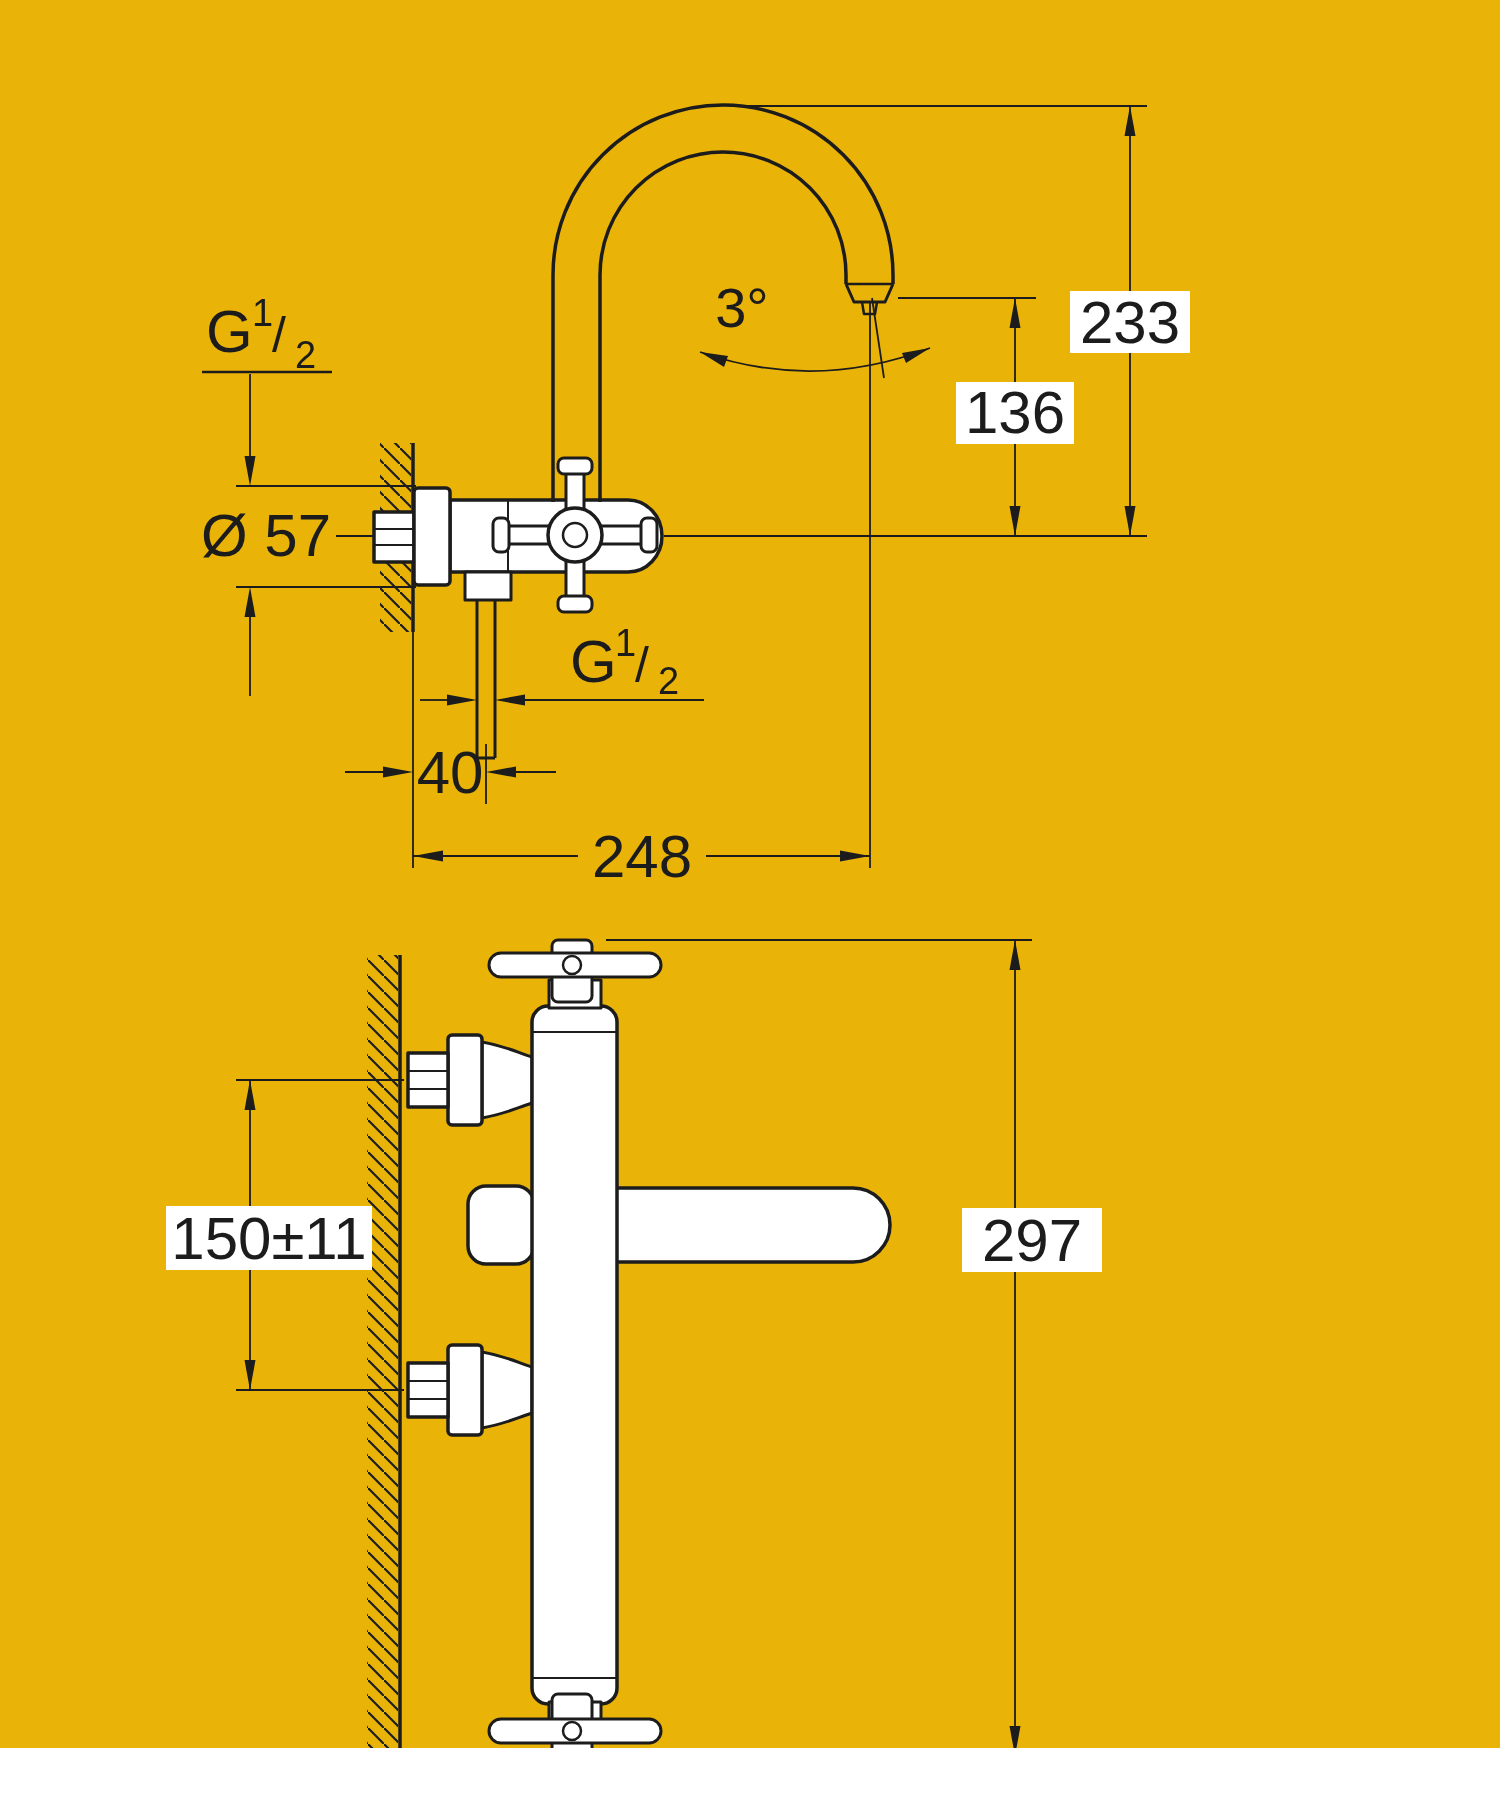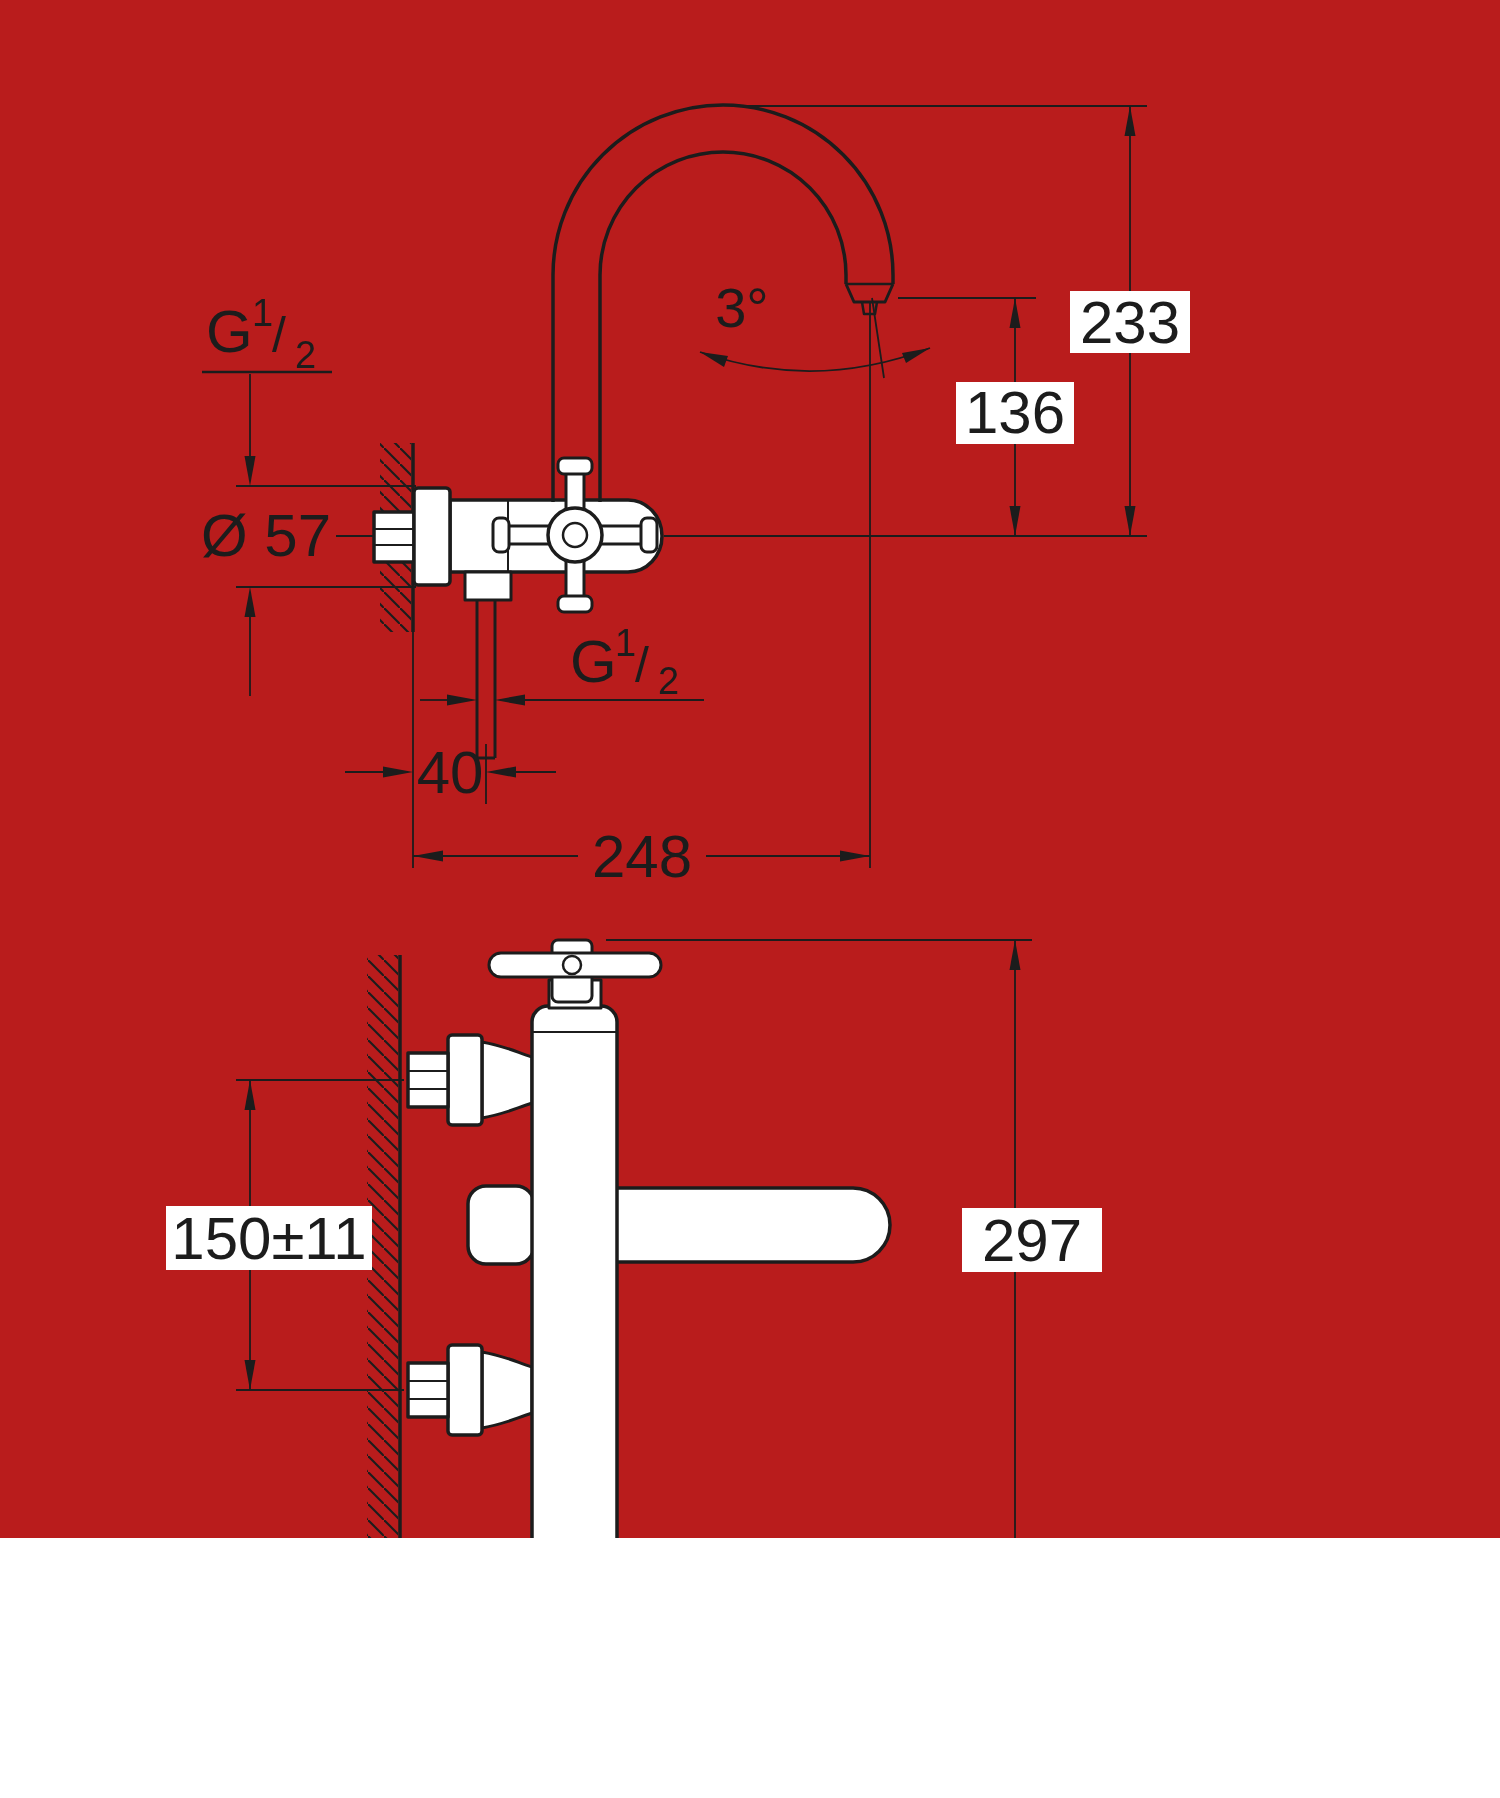--- a/index.html
+++ b/index.html
@@ -1,16 +1,16 @@
 <!DOCTYPE html>
 <html><head>
 <meta charset="utf-8">
 <style>
   html,body{margin:0;padding:0;background:#ffffff}
-  .page{width:1500px;height:1538px;background:#b91c1c;position:relative;overflow:hidden}
+  .page{width:1500px;height:1748px;background:#eab308;position:relative;overflow:hidden}
   svg{display:block}
   .ln{stroke:#1c1c1c;fill:none;stroke-linecap:butt;stroke-linejoin:round}
   .wh{fill:#ffffff}
   .w35{stroke-width:3.5}
   .w3{stroke-width:3}
   .w25{stroke-width:2.5}
   .w2{stroke-width:2}
   .w18{stroke-width:1.8}
   .arrow{fill:#1c1c1c;stroke:none}
   .halo{fill:#ffffff;stroke:none}

